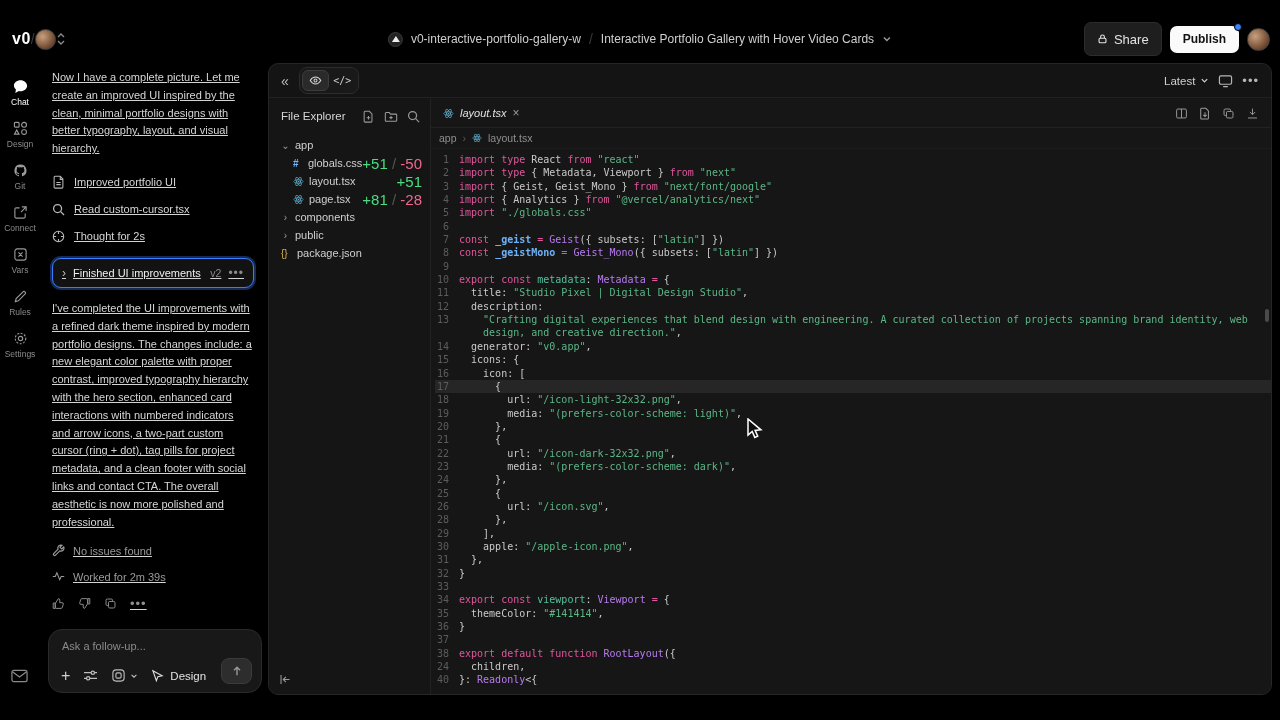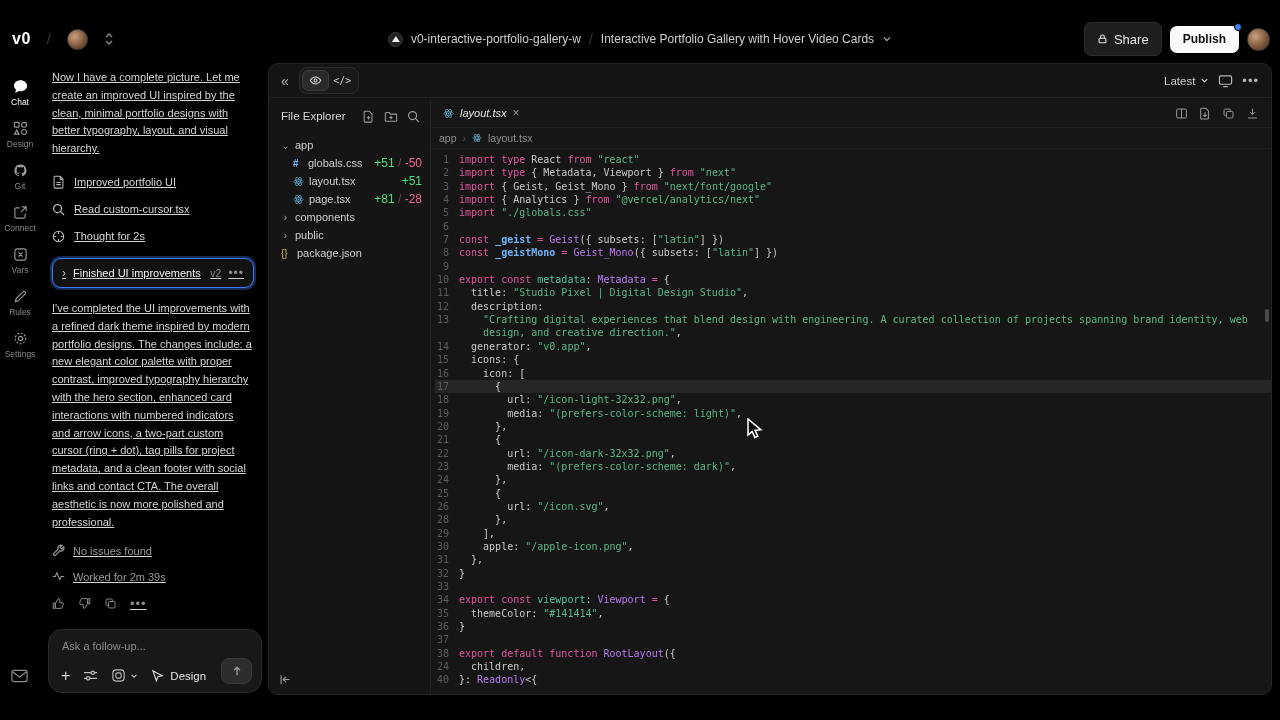--- a/index.html
+++ b/index.html
@@ -2,21 +2,21 @@
 <html><head>
 <meta charset="utf-8">
 <style>
   * { margin:0; padding:0; box-sizing:border-box; }
   html,body { width:1280px; height:720px; background:#000; overflow:hidden;
     font-family:"Liberation Sans", sans-serif; color:#d4d4d4; }
   svg { display:block; }
 
   
   .topbar { position:absolute; top:15px; left:0; right:0; height:48px; display:flex; align-items:center; }
-  .tb-left { position:absolute; left:12px; display:flex; align-items:center; gap:16px; }
+  .tb-left { position:absolute; left:12px; display:flex; align-items:center; gap:0; }
   .logo { font-weight:bold; font-size:16px; color:#fff; letter-spacing:.5px; cursor:pointer; }
   .slash { color:#3a3a3a; font-size:14px; }
   .avatar { border-radius:50%; background:radial-gradient(circle at 35% 35%, #c9a07e, #7a5238 60%, #38261a); border:1px solid #444; }
   .avatar.sm { width:21px; height:21px; }
   .avatar.md { width:23px; height:23px; }
   .updown { color:#8a8a8a; }
   .tb-center { position:absolute; left:50%; transform:translateX(-50%); display:flex; align-items:center; gap:8px; white-space:nowrap; }
   .proj-icon { width:15px; height:15px; border-radius:50%; background:#222; border:1px solid #3a3a3a; display:flex; align-items:center; justify-content:center; }
   .proj-icon .tri { width:0; height:0; border-left:4px solid transparent; border-right:4px solid transparent; border-bottom:6px solid #eee; }
   .proj, .chat-title { font-size:12px; color:#cfcfcf; cursor:pointer; }
@@ -79,21 +79,21 @@
   .exp-header { display:flex; align-items:center; height:34px; padding:0 10px 0 12px;justify-content:flex-end; }
   .exp-title { font-size:11.5px; color:#d6d6d6; flex:1; }
   .exp-icons { display:flex; gap:9px; color:#9a9a9a; }
   .exp-icons span { cursor:pointer; }
   .tree { padding-top:3px; }
   .tree-row { display:flex; align-items:center; height:18px; font-size:11px; color:#cfcfcf; cursor:pointer; padding-right:8px; }
   .tree-row .chev { width:9px; color:#9a9a9a; font-size:10px; text-align:center; }
   .tree-row.lvl0 { padding-left:12px; }
   .tree-row.lvl1 { padding-left:24px; }
   .tree-row .fname { margin-left:5px; white-space:nowrap; }
-  .tree-row .diff { margin-left:auto; font-size:12px; white-space:nowrap; }
+  .tree-row .diff { margin-left:auto; font-size:15px; white-space:nowrap; }
   .d-add { color:#4ade80; } .d-sep { color:#555; } .d-del { color:#f0688c; }
   .ic-css { color:#6cb6ff; font-weight:bold; font-size:10px; width:10px; }
   .ic-braces { color:#d9b45a; font-size:10px; width:11px; }
 
   .editor { flex:1; display:flex; flex-direction:column; background:#161616; min-width:0; }
   .tabbar { height:29px; display:flex; align-items:center; border-bottom:1px solid #222; }
   .tab { display:flex; align-items:center; gap:6px; height:100%; padding:0 12px; cursor:pointer; }
   .tab .tname { font-size:11px; font-style:italic; color:#e0e0e0; }
   .tab .close { color:#9a9a9a; font-size:12px; }
   .tab-icons { margin-left:auto; display:flex; gap:11px; padding-right:12px; color:#9a9a9a; }

